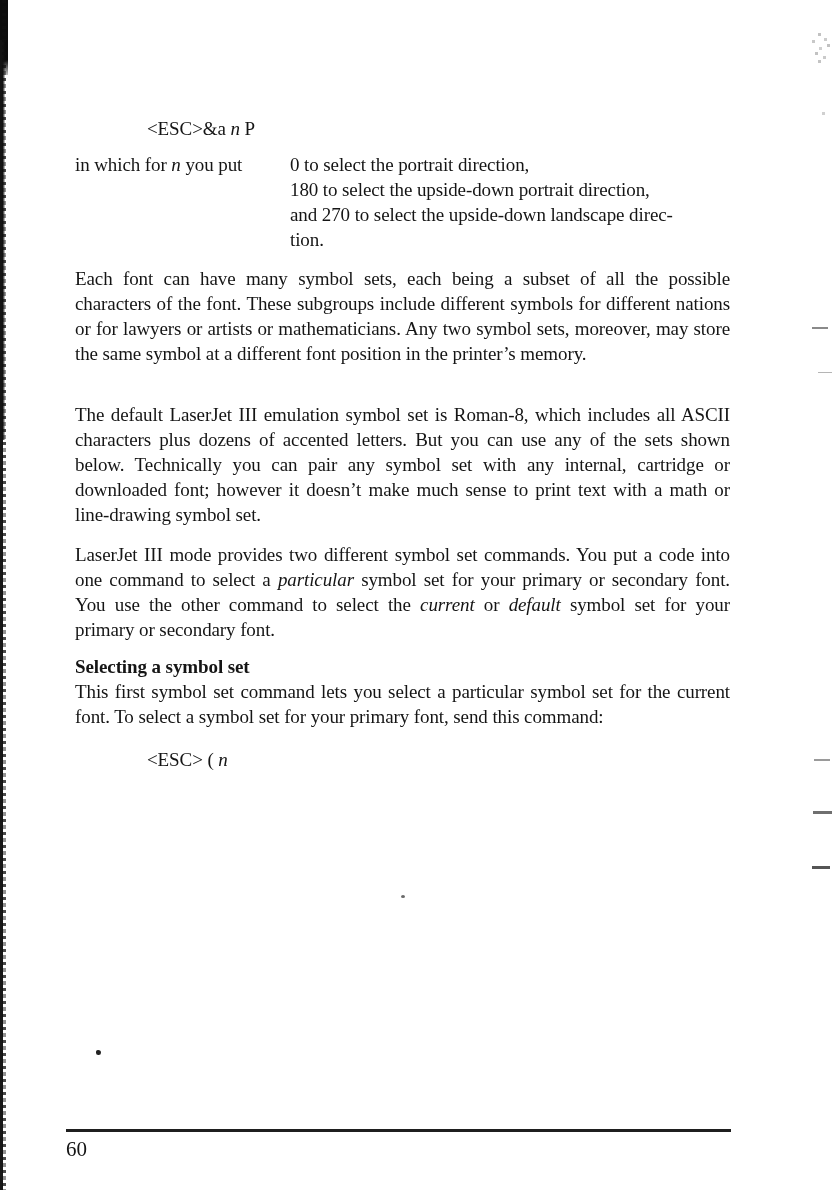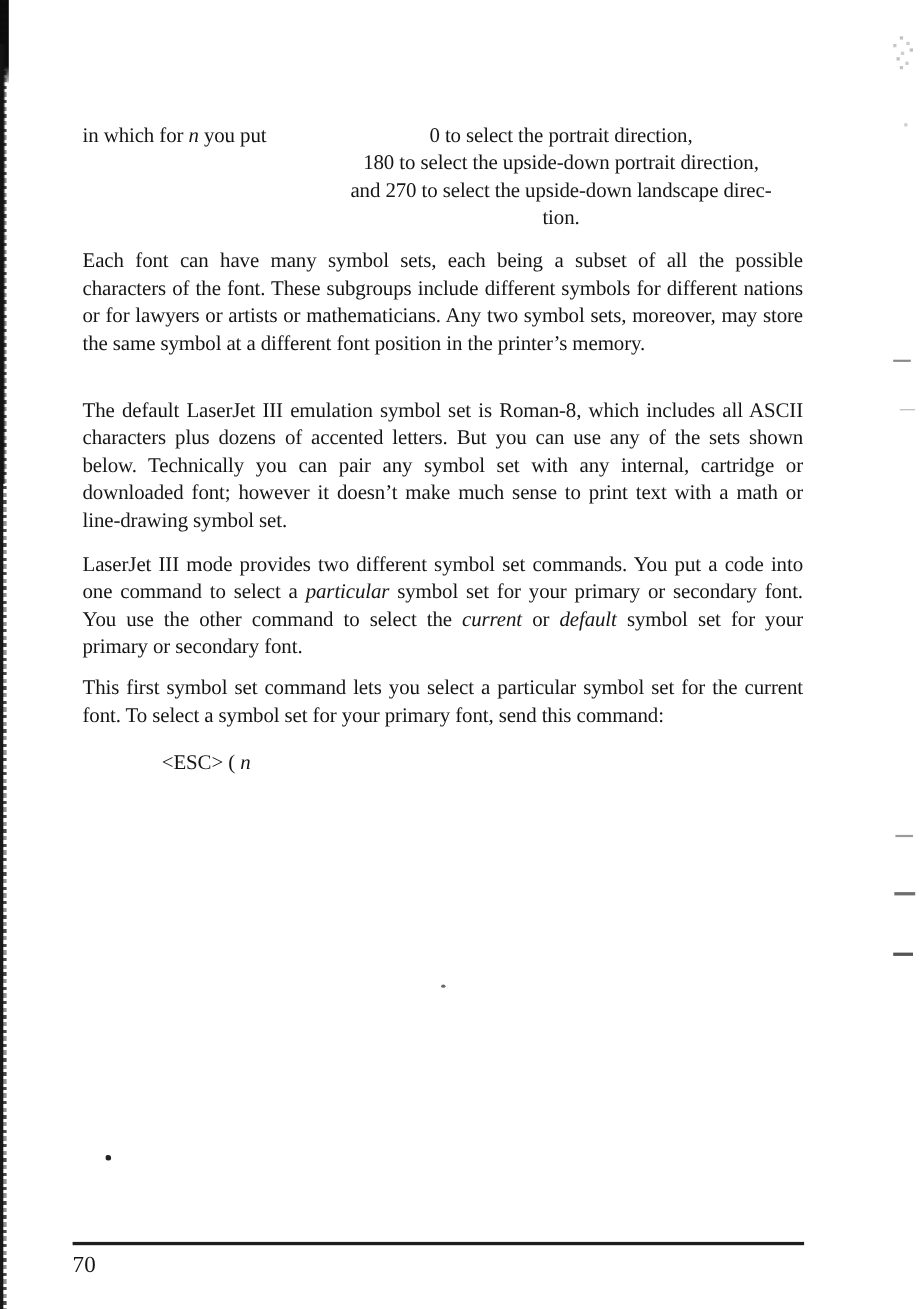--- a/index.html
+++ b/index.html
@@ -25,21 +25,21 @@
     letter-spacing: -0.1px;
   }
   .para { text-align: justify; margin: 0; }
   .cmd { margin: 0; margin-left: 72px; }
   .cmd-1 { margin-top: 16px; }
   .cmd-2 { margin-top: 18px; }
   .heading { font-weight: bold; margin: 0; font-size: 19px; }
 
   .param-row { display: flex; margin-top: 11px; }
   .param-label { flex: 0 0 215px; }
-  .param-lines { flex: 1; text-align: center; }
+  .param-lines { flex: 1; }
   .param-line { white-space: nowrap; }
 
   .sec-1 { margin-top: 14px; }
   .para-default { margin-top: 36px; }
   .para-two-commands { margin-top: 15px; }
   .sec-2 { margin-top: 12px; }
 
   
   .footer {
     position: absolute;
@@ -115,40 +115,42 @@
 <div class="margin-mark mm-2"></div>
 <div class="margin-mark mm-3"></div>
 <div class="margin-mark mm-4"></div>
 <div class="margin-mark mm-5"></div>
 <div class="ink-dot-1"></div>
 <div class="ink-dot-2"></div>
 
 <div class="content">
 
 
+  <p class="cmd cmd-1"><span>&lt;ESC&gt;&amp;a </span><span class="it">n</span><span> P</span></p>
 
   <div class="param-row">
     <div class="param-label"><span>in which for </span><span class="it">n</span><span> you put</span></div>
     <div class="param-lines">
       <div class="param-line">0 to select the portrait direction,</div>
       <div class="param-line">180 to select the upside-down portrait direction,</div>
       <div class="param-line">and 270 to select the upside-down landscape direc-</div>
       <div class="param-line">tion.</div>
     </div>
   </div>
 
   <div class="sec-1">
     <p class="para">Each font can have many symbol sets, each being a subset of all the possible characters of the font. These subgroups include different symbols for different nations or for lawyers or artists or mathematicians. Any two symbol sets, moreover, may store the same symbol at a different font position in the printer’s memory.</p>
     <p class="para para-default">The default LaserJet III emulation symbol set is Roman-8, which includes all ASCII characters plus dozens of accented letters. But you can use any of the sets shown below. Technically you can pair any symbol set with any internal, cartridge or downloaded font; however it doesn’t make much sense to print text with a math or line-drawing symbol set.</p>
     <p class="para para-two-commands"><span>LaserJet III mode provides two different symbol set commands. You put a code into one command to select a </span><span class="it">particular</span><span> symbol set for your primary or secondary font. You use the other command to select the </span><span class="it">current</span><span> or </span><span class="it">default</span><span> symbol set for your primary or secondary font.</span></p>
   </div>
 
   <div class="sec-2">
+    <h2 class="heading">Selecting a symbol set</h2>
     <p class="para">This first symbol set command lets you select a particular symbol set for the current font. To select a symbol set for your primary font, send this command:</p>
     <p class="cmd cmd-2"><span>&lt;ESC&gt; ( </span><span class="it">n</span></p>
   </div>
 
 </div>
 
 <div class="footer">
   <div class="footer-rule"></div>
-  <div class="page-number">70</div>
+  <div class="page-number">60</div>
 </div>
 
 </body></html>

